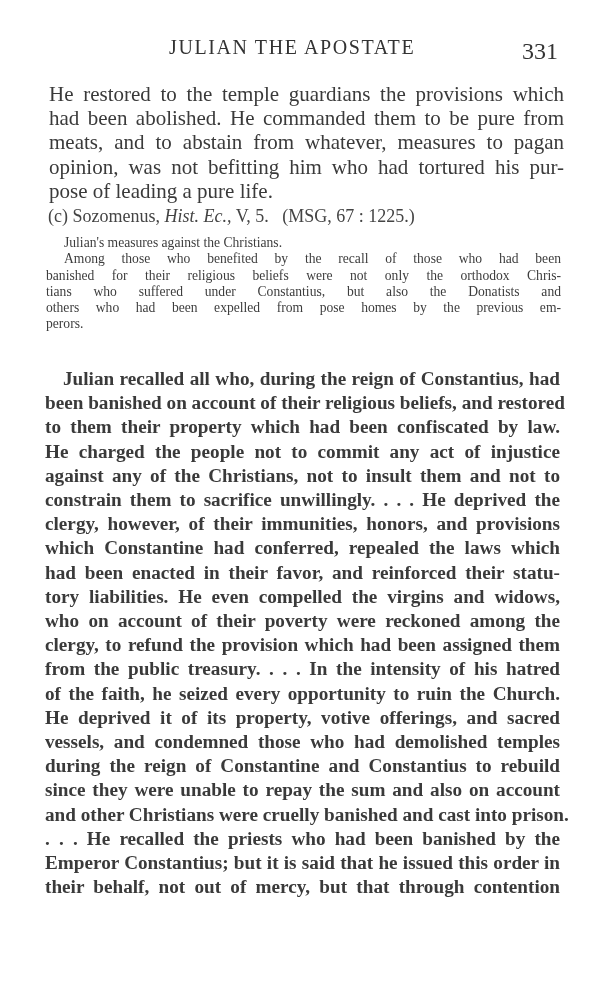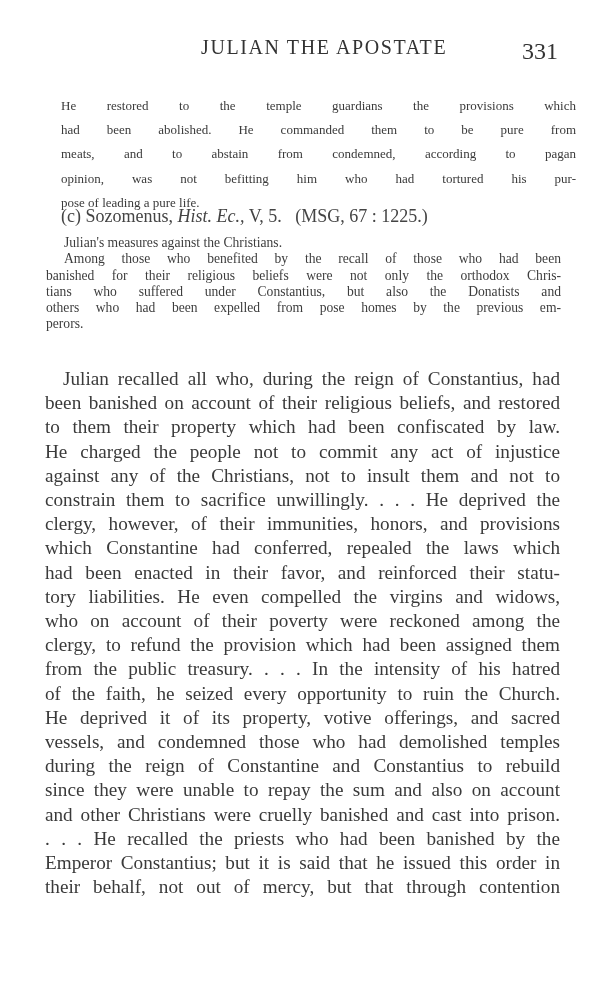--- a/index.html
+++ b/index.html
@@ -23,62 +23,62 @@
     }
     .running-head {
       position: absolute;
       top: 36px;
       left: 0;
       width: 515px;
       height: 26px;
     }
     .running-title {
       position: absolute;
-      left: 156px;
+      left: 124px;
       top: 0;
       font-size: 20px;
       letter-spacing: 1.6px;
       color: #333;
       white-space: nowrap;
     }
     .page-number {
       position: absolute;
       right: 2px;
       top: 2px;
       font-size: 24px;
       color: #333;
       font-variant-numeric: oldstyle-nums;
     }
     .body-text {
-      font-size: 13px;
+      font-size: 21px;
       line-height: 24.2px;
       text-align: justify;
       text-align-last: left;
-      margin: 16px;
+      margin: 4px;
       hyphens: manual;
     }
     .p1 {
       position: absolute;
       top: 78px;
       left: 0;
       width: 515px;
     }
     .p1 .line, .main .line {
       display: block;
       text-align: justify;
       text-align-last: justify;
       white-space: nowrap;
     }
     .p1 .line.last, .main .line.last {
       text-align-last: left;
     }
     .source {
       position: absolute;
       top: 206px;
-      left: 16px;
+      left: 3px;
       font-size: 18px;
       white-space: nowrap;
       color: #444;
     }
     .source .it { font-style: italic; }
     .summary {
       position: absolute;
       top: 235px;
       left: 1px;
       width: 515px;
@@ -94,37 +94,38 @@
     }
     .summary .line.indent { padding-left: 18px; }
     .summary .line.last { text-align-last: left; }
     .main {
       position: absolute;
       top: 367px;
       left: 0;
       width: 515px;
       font-size: 19.2px;
       line-height: 24.2px;
+      font-weight: bold;
     }
     .main .line.indent { padding-left: 18px; }
   </style>
 </head>
 <body>
 
 <div class="page">
 
   <div class="running-head">
     <span class="running-title">JULIAN THE APOSTATE</span>
     <span class="page-number">331</span>
   </div>
 
   <div class="p1 body-text">
     <span class="line">He restored to the temple guardians the provisions which</span>
     <span class="line">had been abolished.  He commanded them to be pure from</span>
-    <span class="line">meats, and to abstain from condemned, according to pagan</span>
+    <span class="line">meats, and to abstain from whatever, measures to pagan</span>
     <span class="line">opinion, was not befitting him who had tortured his pur-</span>
     <span class="line last">pose of leading a pure life.</span>
   </div>
 
   <div class="source">
     <span>(c)</span>
     <span>Sozomenus,</span>
     <span class="it">Hist. Ec.,</span>
     <span>V, 5.</span>
     &nbsp;

